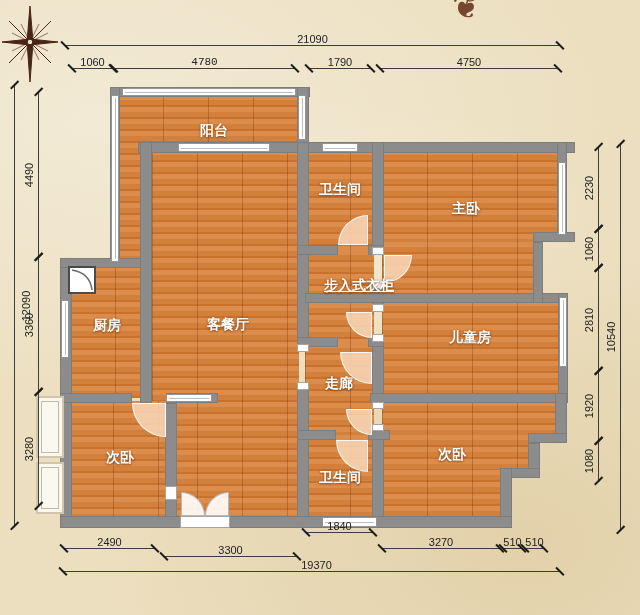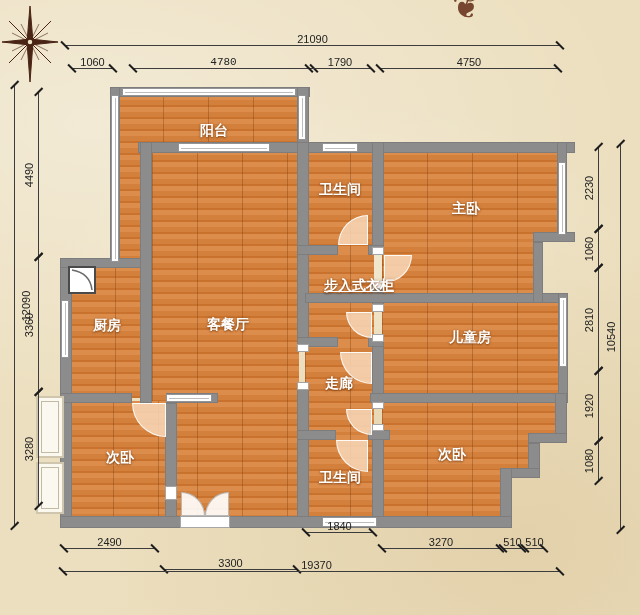--- a/index.html
+++ b/index.html
@@ -189,42 +189,42 @@
   <div class="dim h" style="left:65px;top:45px;width:495px;">
     <i class="t l"></i>
       <i class="t r"></i>
       <b>21090</b>
     </div>
   <div class="dim h" style="left:72px;top:68px;width:41px;">
     <i class="t l"></i>
       <i class="t r"></i>
       <b>1060</b>
     </div>
-  <div class="dim h" style="left:133px;top:68px;width:181px;font-family:Liberation Mono, monospace;">
+  <div class="dim h" style="left:114px;top:68px;width:181px;font-family:Liberation Mono, monospace;">
     <i class="t l"></i>
       <i class="t r"></i>
       <b>4780</b>
     </div>
   <div class="dim h" style="left:309px;top:68px;width:62px;">
     <i class="t l"></i>
       <i class="t r"></i>
       <b>1790</b>
     </div>
   <div class="dim h" style="left:380px;top:68px;width:178px;">
     <i class="t l"></i>
       <i class="t r"></i>
       <b>4750</b>
     </div>
 
   <div class="dim h" style="left:64px;top:548px;width:91px;">
     <i class="t l"></i>
       <i class="t r"></i>
       <b>2490</b>
     </div>
-  <div class="dim h" style="left:164px;top:569px;width:133px;">
+  <div class="dim h" style="left:164px;top:556px;width:133px;">
     <i class="t l"></i>
       <i class="t r"></i>
       <b>3300</b>
     </div>
   <div class="dim h" style="left:306px;top:532px;width:67px;">
     <i class="t l"></i>
       <i class="t r"></i>
       <b>1840</b>
     </div>
   <div class="dim h" style="left:382px;top:548px;width:118px;">

